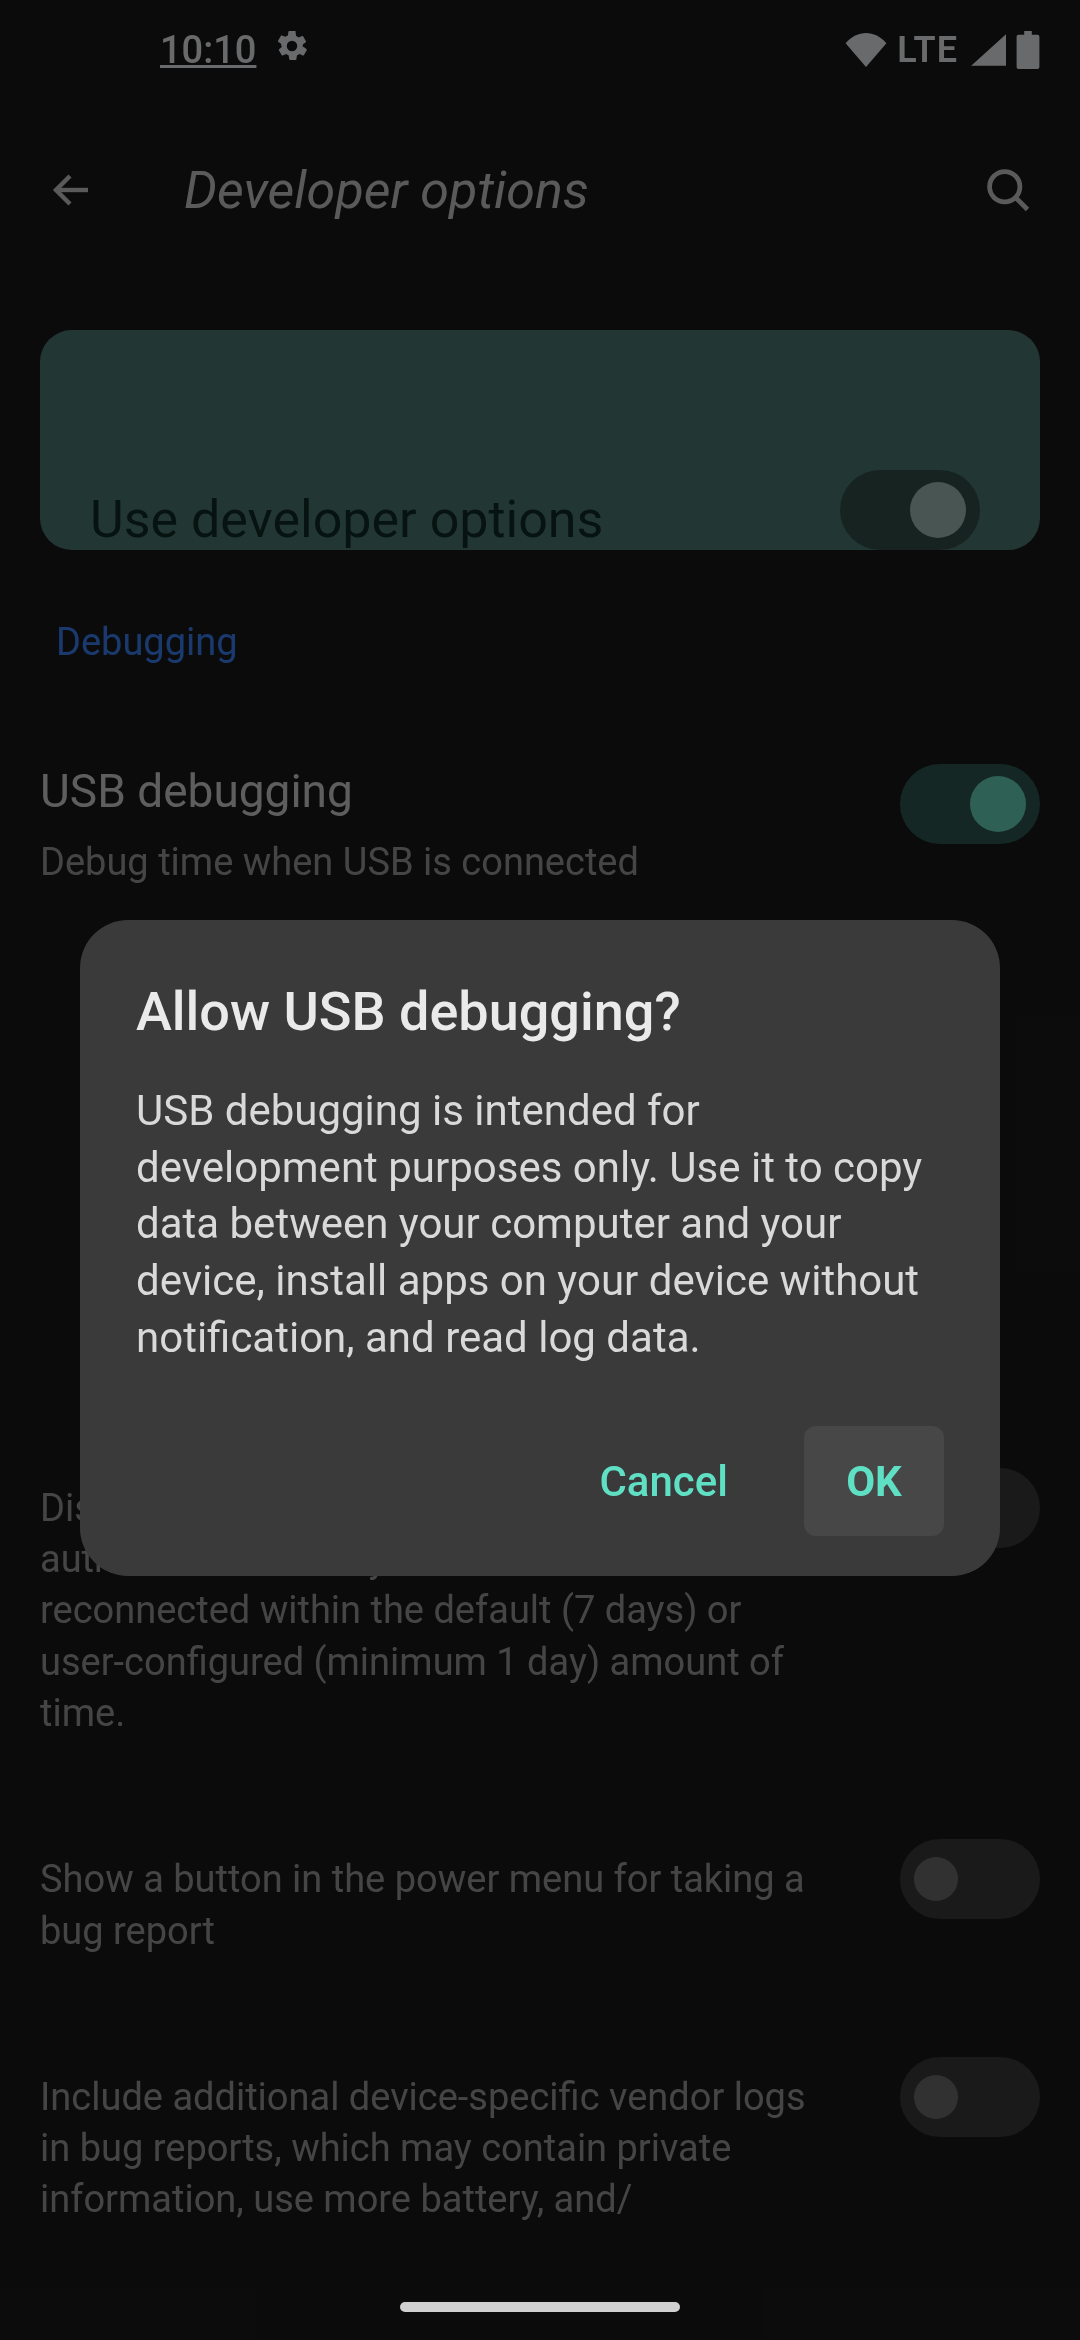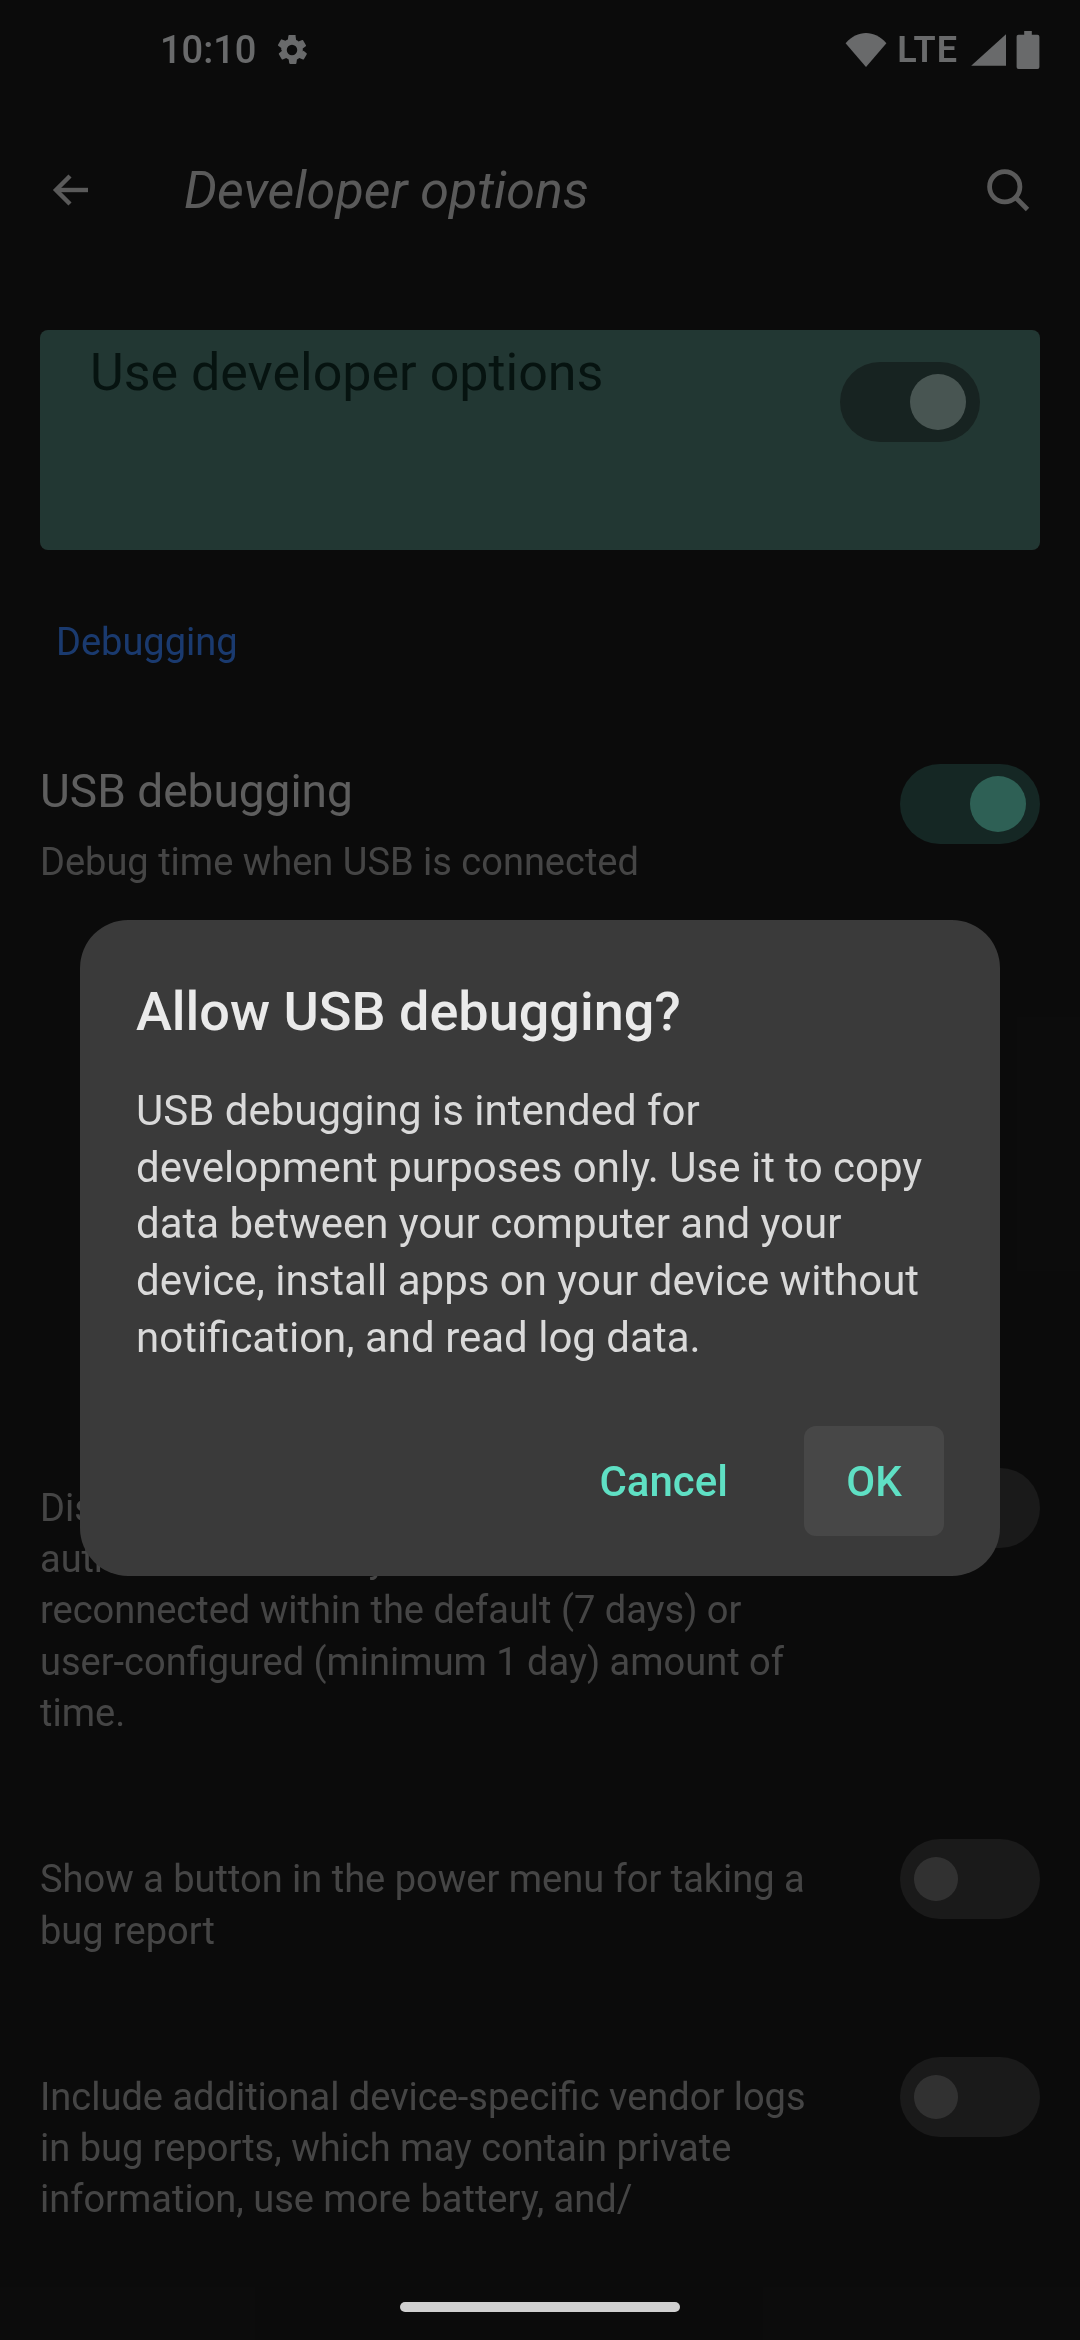--- a/index.html
+++ b/index.html
@@ -22,21 +22,21 @@
   .status-bar {
     height: 100px;
     display: flex;
     align-items: center;
     justify-content: space-between;
     padding: 0 40px 0 160px;
     font-size: 38px;
     font-weight: 500;
     color: #e8eaed;
   }
-  .status-left { display: flex; align-items: center; gap: 18px; }
+  .status-left { display: flex; gap: 18px; text-decoration: underline; }
   .status-right { display: flex; align-items: center; gap: 10px; }
   .status-right .lte { font-size: 36px; font-weight: 600; letter-spacing: 1px; }
 
   
   .header {
     height: 180px;
     display: flex;
     align-items: center;
     padding: 0 40px;
     font-style: italic;
@@ -50,26 +50,26 @@
     color: #c7c7c7;
   }
   .header .search { width: 64px; height: 64px; display:flex;align-items:center;justify-content:center; }
 
   
   .content { padding: 0 40px; }
 
   .dev-card {
     margin-top: 50px;
     background: #4d7a71;
-    border-radius: 8px;
+    border-radius: 32px;
     height: 220px;
     display: flex;
-    align-items: flex-start;
+    align-items: flex-end;
     justify-content: space-between;
-    padding: 12px 60px 0 50px;
+    padding: 0 60px 0 50px;
   }
   .dev-card .label {
     font-size: 52px;
     color: #0f2a24;
     font-weight: 400;
   }
 
   .section-title {
     margin-top: 70px;
     font-size: 38px;
@@ -151,21 +151,21 @@
   .dialog .btn {
     height: 110px;
     min-width: 140px;
     border-radius: 12px;
     display: flex; align-items: center; justify-content: center;
     font-size: 42px;
     font-weight: 500;
     color: #5fe0c4;
     padding: 0 36px;
   }
-  .dialog .btn.ok { background: #474747; }
+  .dialog .btn.ok { background: #474747; font-weight: bold; }
 
   
   .nav-handle {
     position: absolute;
     bottom: 28px; left: 50%; transform: translateX(-50%);
     width: 280px; height: 10px; border-radius: 5px;
     background: #d0d0d0;
   }
 
   svg { display: block; }

